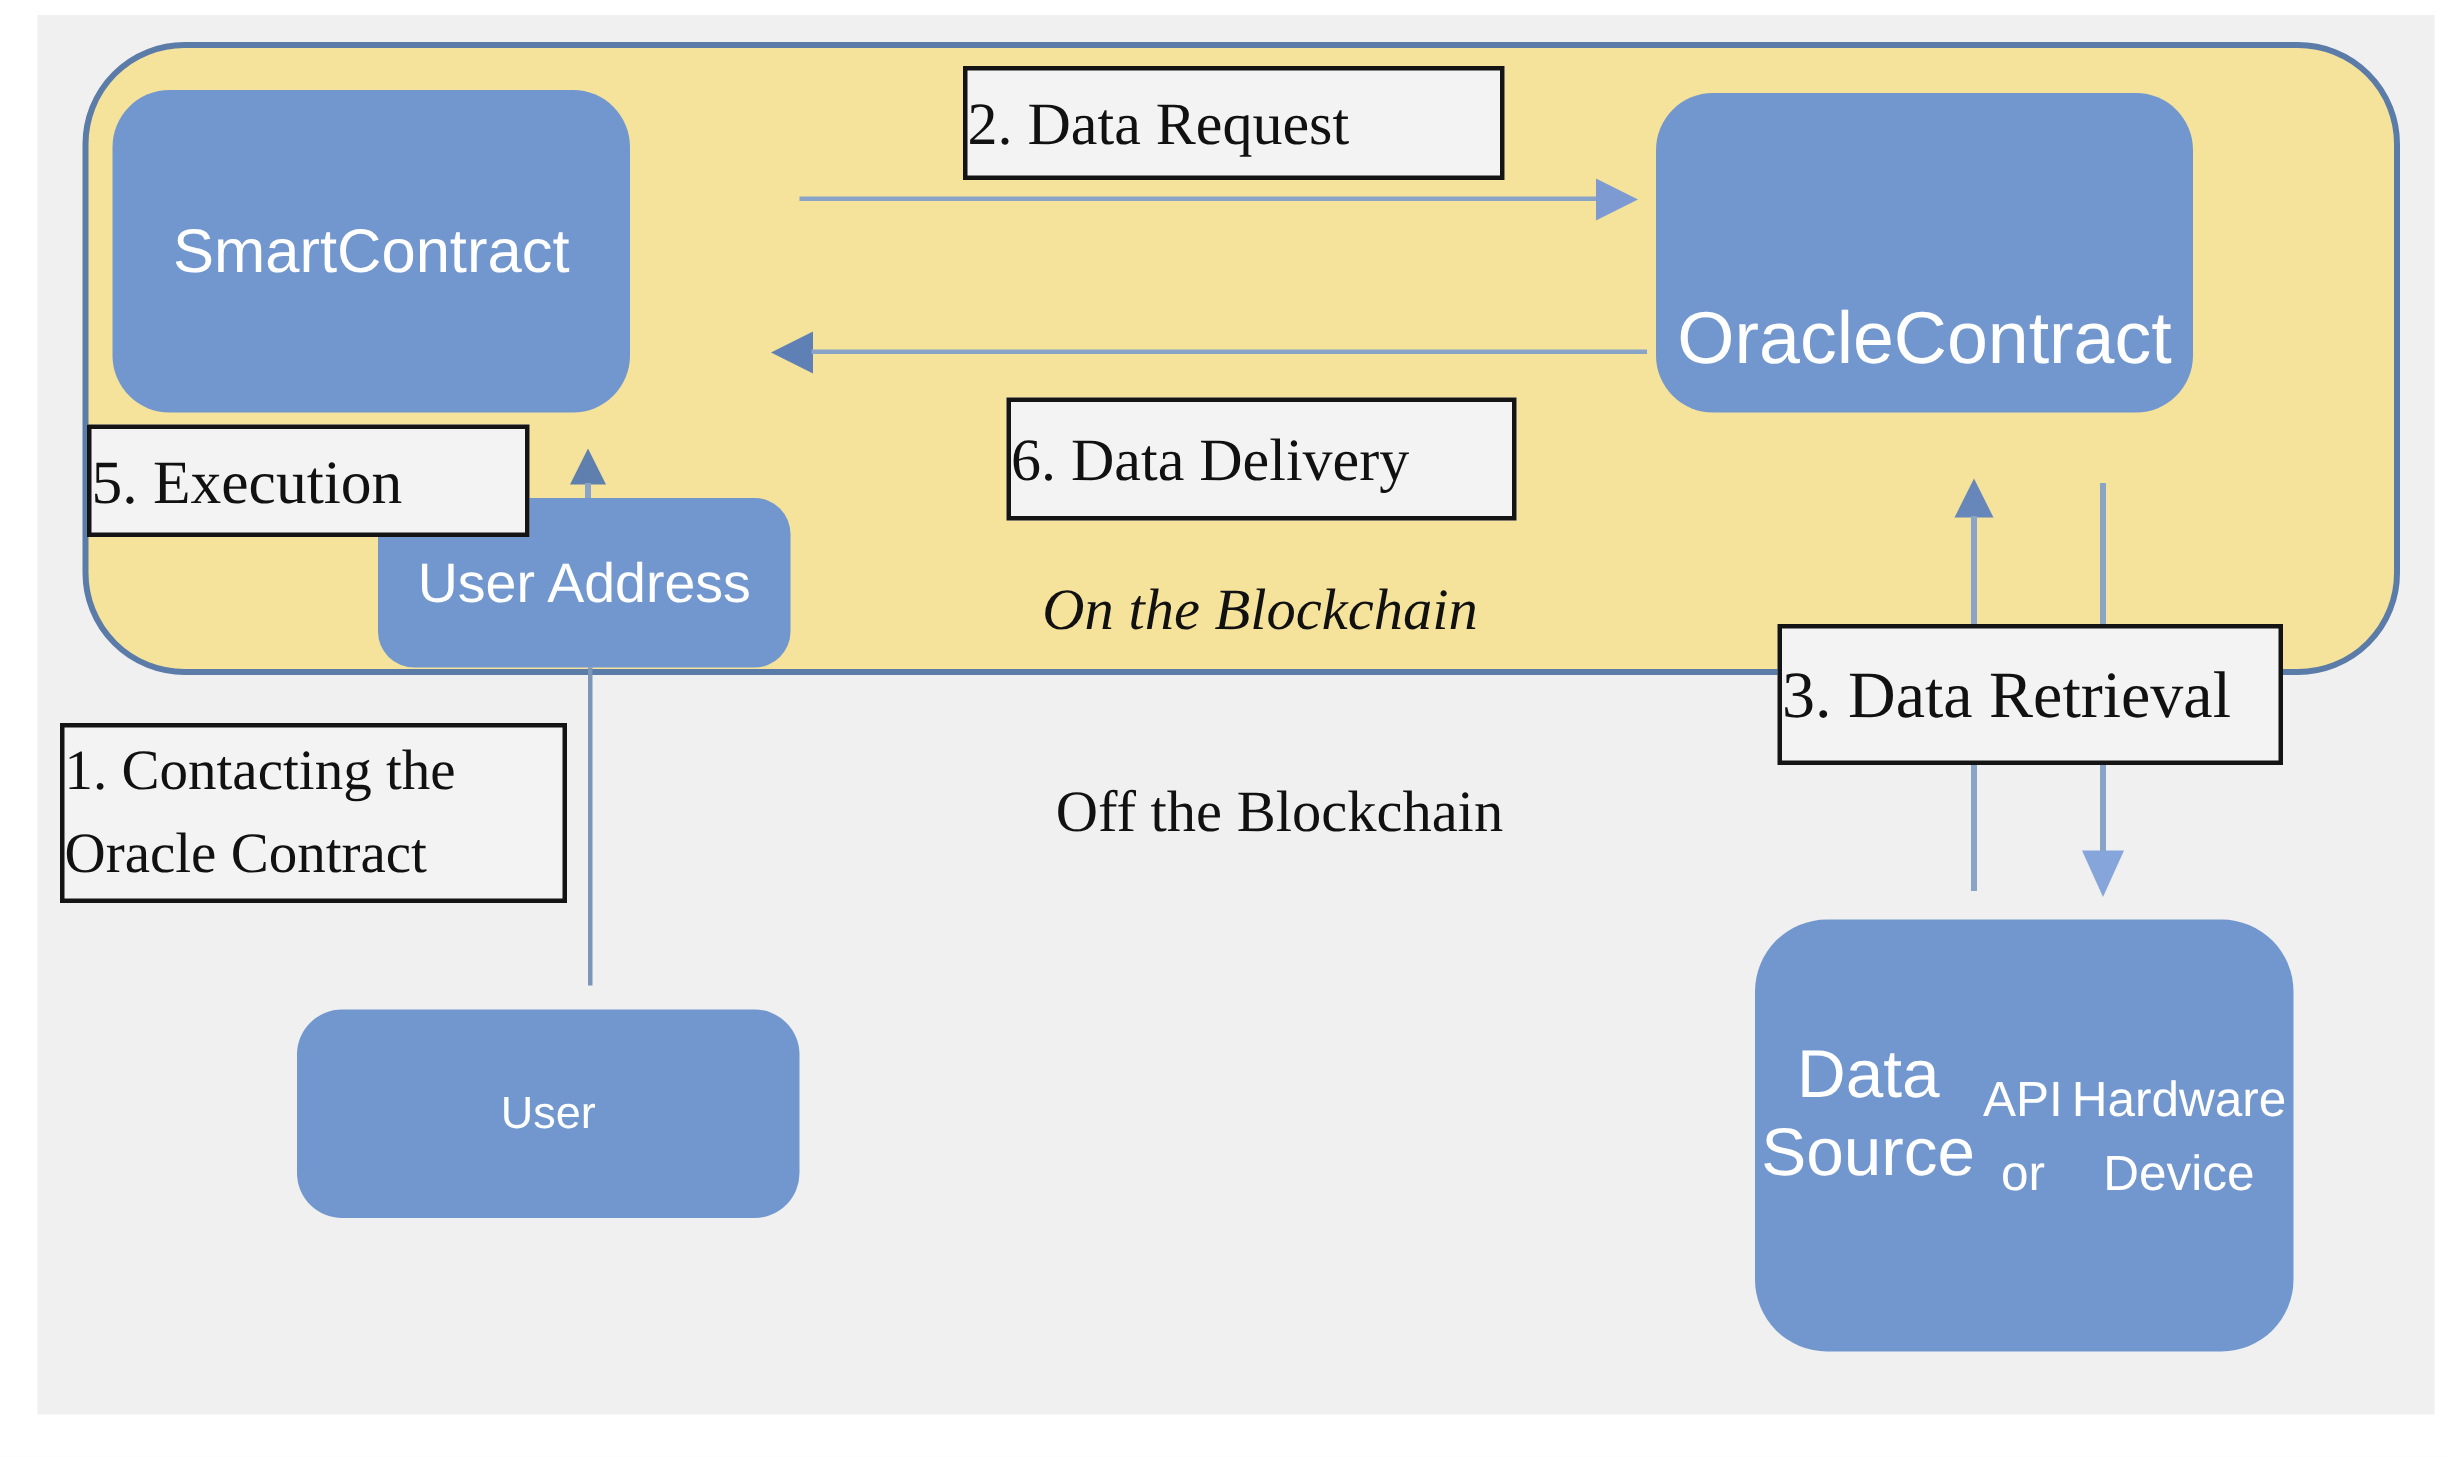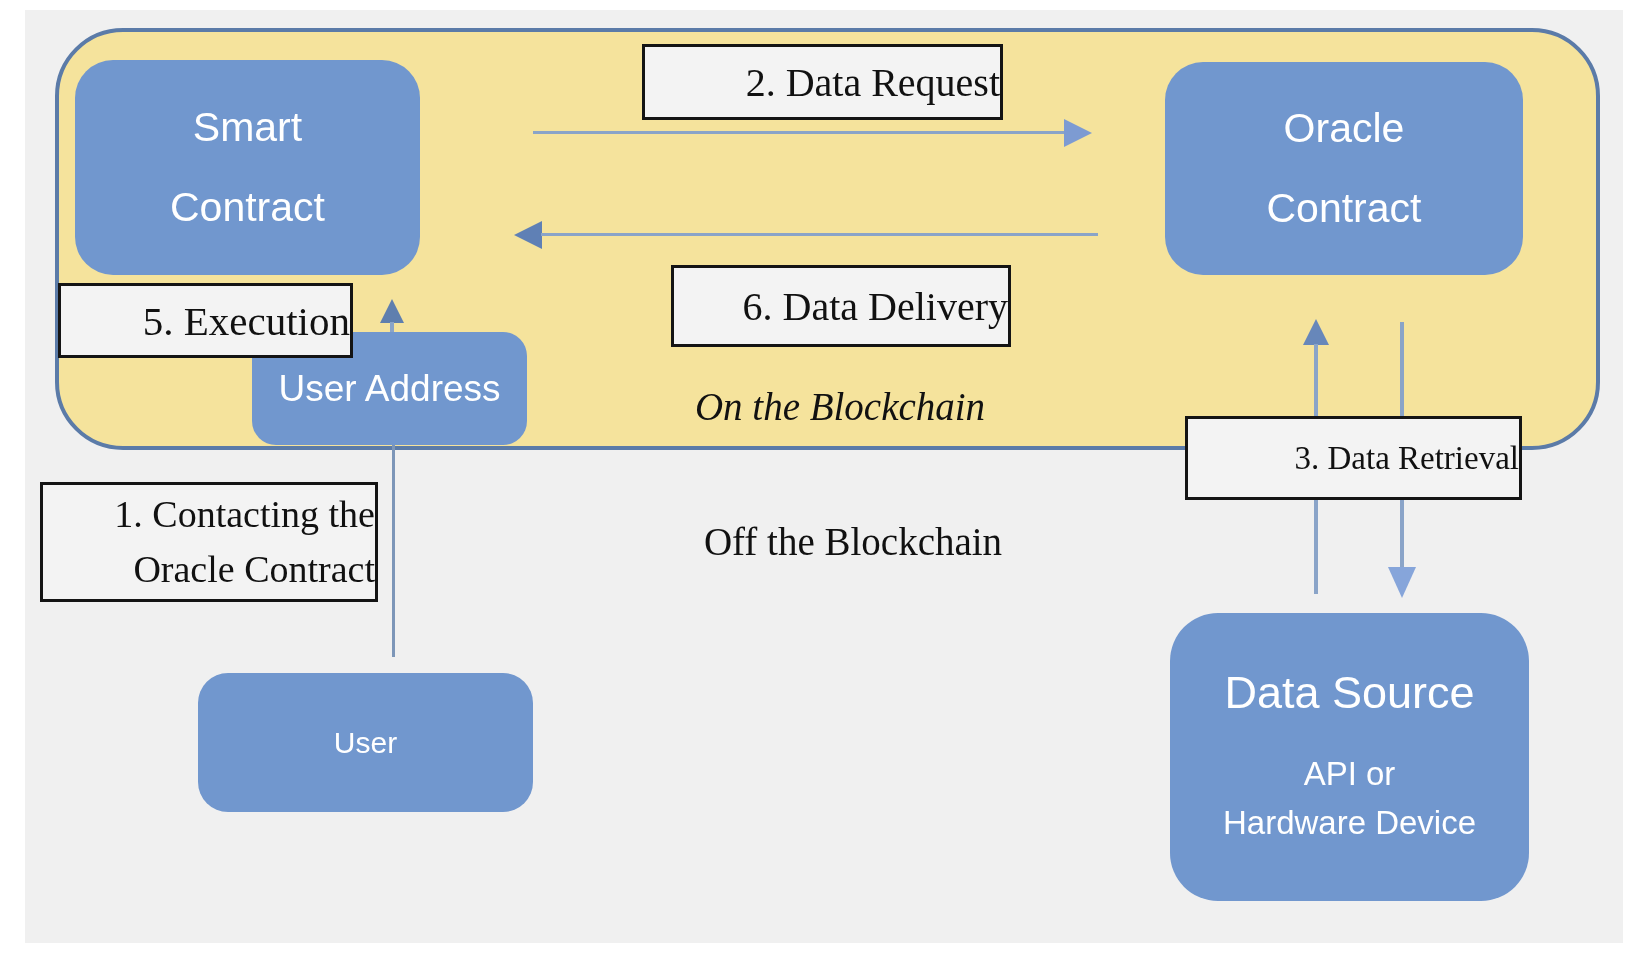--- a/index.html
+++ b/index.html
@@ -15,47 +15,47 @@
   
   #zone{
     position:absolute;left:55px;top:28px;width:1545px;height:422px;
     box-sizing:border-box;border:4px solid var(--zone-border,#5b7ba8);
     border-radius:68px;background:var(--zone-fill,#f5e39c);
   }
   
   .node{
     position:absolute;background:var(--node-fill,#7197ce);
     color:var(--node-text,#ffffff);
-    display:flex;flex-direction:column;align-items:center;justify-content:center;
+    display:flex;flex-direction:row;align-items:center;justify-content:center;
     text-align:center;z-index:3;
   }
   #node-smart{left:75px;top:60px;width:345px;height:215px;border-radius:38px;
     font-size:41px;line-height:1.95;}
-  #node-oracle{left:1165px;top:62px;width:358px;height:213px;border-radius:38px;
-    font-size:41px;line-height:1.95;}
+  #node-oracle{left:1104px;top:62px;width:358px;height:213px;border-radius:38px;
+    font-size:49px;line-height:1.95;align-items:flex-end;}
   #node-user-address{left:252px;top:332px;width:275px;height:113px;border-radius:24px;
     font-size:37px;}
   #node-user{left:198px;top:673px;width:335px;height:139px;border-radius:30px;
     font-size:30px;}
   #node-data-source{left:1170px;top:613px;width:359px;height:288px;border-radius:48px;}
   #node-data-source .ds-title{font-size:45px;margin-bottom:30px;}
   #node-data-source .ds-sub{font-size:33px;line-height:1.5;}
   
   .step-label{
     position:absolute;background:var(--label-bg,#f3f3f3);
     box-sizing:border-box;border:3px solid var(--label-border,#141414);
     color:var(--text-dark,#111111);
     font-family:"Liberation Serif","DejaVu Serif",serif;
-    display:flex;flex-direction:column;align-items:flex-end;justify-content:center;
+    display:flex;flex-direction:column;align-items:flex-start;justify-content:center;
     text-align:center;z-index:4;
   }
   #step2{left:642px;top:44px;width:361px;height:76px;font-size:40px;}
   #step4{left:671px;top:265px;width:340px;height:82px;font-size:40px;}
   #step5{left:58px;top:283px;width:295px;height:75px;font-size:41px;}
-  #step3{left:1185px;top:416px;width:337px;height:84px;font-size:33px;}
+  #step3{left:1185px;top:416px;width:337px;height:94px;font-size:44px;}
   #step1{left:40px;top:482px;width:338px;height:120px;font-size:38px;line-height:1.45;}
   
   .zone-caption{
     position:absolute;font-family:"Liberation Serif","DejaVu Serif",serif;
     color:var(--text-dark,#111111);font-size:39px;text-align:center;z-index:2;
   }
   #caption-on{left:600px;top:384px;width:480px;font-style:italic;}
   #caption-off{left:613px;top:496px;width:480px;margin-top:23px;}
   
   .shaft-h,.shaft-v{position:absolute;background:var(--arrow-shaft,#8aa4c8);z-index:2;}

